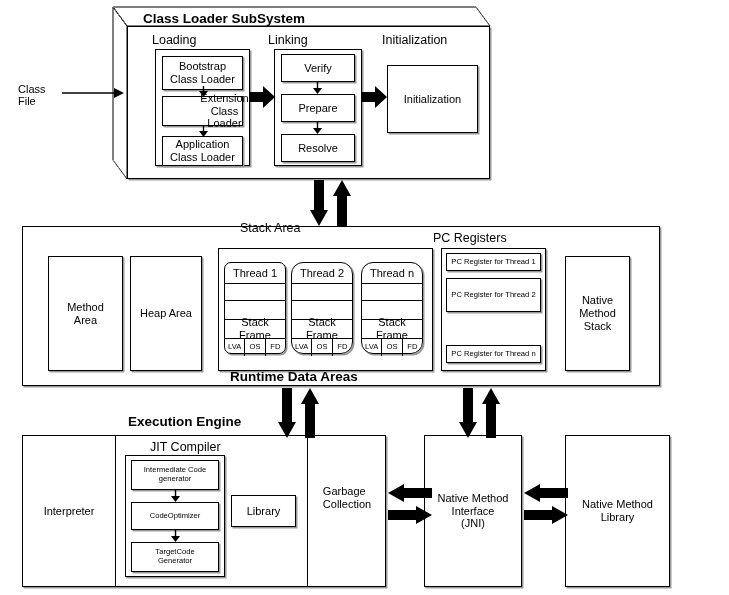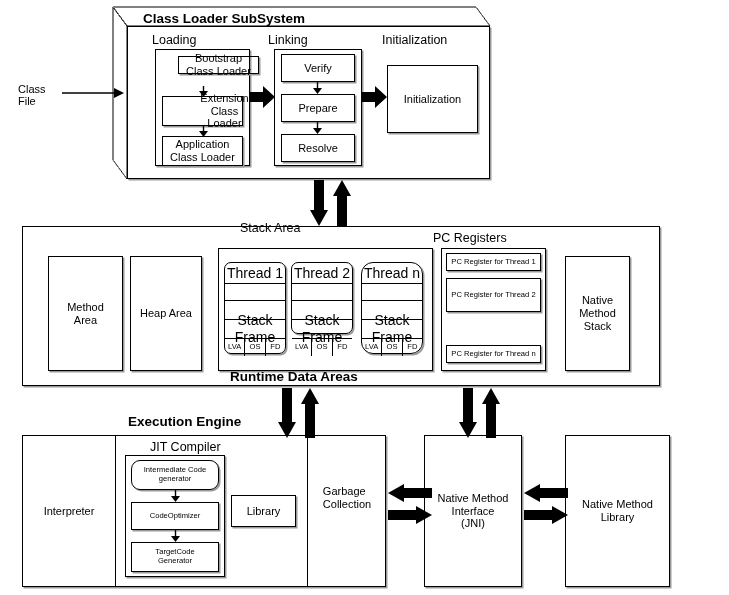--- a/index.html
+++ b/index.html
@@ -29,21 +29,21 @@
   #cl-3d{left:113px;top:7px;width:377px;height:172px;}
   #cl-3d .face{
     position:absolute;left:14px;top:19px;width:363px;height:153px;
     border:1px solid #000;box-shadow:1.5px 1.5px 0 0 #9a9a9a;box-sizing:border-box;
   }
   #cl-3d svg{position:absolute;left:0;top:0;overflow:visible;}
 
   .hdr{font-size:13.5px;font-weight:bold;}
   .sec-title{font-size:12.5px;}
   .small{font-size:11px;}
-  .tiny{font-size:14px;}
+  .tiny{font-size:11px;}
   .xtiny{font-size:7.6px;}
 
   
   .thin-arrow{position:absolute;}
 
   
   .bigarrow{position:absolute;overflow:visible;}
 
   .rnd{border-radius:7px;}
 </style>
@@ -70,21 +70,21 @@
   <div class="face"></div>
 </div>
 
 <div class="lbl hdr" style="left:143px;top:11px;width:320px;">Class Loader SubSystem</div>
 
 <div class="lbl sec-title" style="left:152px;top:33px;width:100px;">Loading</div>
 <div class="lbl sec-title" style="left:268px;top:33px;width:100px;">Linking</div>
 <div class="lbl sec-title" style="left:382px;top:33px;width:100px;">Initialization</div>
 
 <div class="box" style="left:155px;top:49px;width:95px;height:117px;"></div>
-<div class="box ctr small" style="left:178px;top:56px;width:81px;height:18px;">
+<div class="box ctr small" style="left:162px;top:56px;width:81px;height:34px;">
   <div>
     <div>Bootstrap</div>
     <div>Class Loader</div>
   </div>
 </div>
 <div class="box ctr small" style="left:162px;top:96px;width:81px;height:30px;padding-left:44px;">
   <div>
     <div>Extension</div>
     <div>Class Loader</div>
   </div>
@@ -162,21 +162,21 @@
   <div style="height:16px;border-bottom:1px solid #000;"></div>
   <div style="height:18px;border-bottom:1px solid #000;"></div>
   <div class="ctr tiny" style="height:18px;border-bottom:1px solid #000;">Stack Frame</div>
   <div style="display:flex;height:17px;">
     <div class="ctr xtiny" style="flex:1;border-right:1px solid #000;">LVA</div>
     <div class="ctr xtiny" style="flex:1;border-right:1px solid #000;">OS</div>
     <div class="ctr xtiny" style="flex:1;">FD</div>
   </div>
 </div>
 
-<div class="box rnd" style="left:291px;top:262px;width:62px;height:72px;">
+<div class="box rnd" style="left:291px;top:262px;width:62px;height:92px;border-radius:12px;">
   <div class="ctr tiny" style="height:20px;border-bottom:1px solid #000;">Thread 2</div>
   <div style="height:16px;border-bottom:1px solid #000;"></div>
   <div style="height:18px;border-bottom:1px solid #000;"></div>
   <div class="ctr tiny" style="height:18px;border-bottom:1px solid #000;">Stack Frame</div>
   <div style="display:flex;height:17px;">
     <div class="ctr xtiny" style="flex:1;border-right:1px solid #000;">LVA</div>
     <div class="ctr xtiny" style="flex:1;border-right:1px solid #000;">OS</div>
     <div class="ctr xtiny" style="flex:1;">FD</div>
   </div>
 </div>
@@ -234,21 +234,21 @@
 <div class="box" style="left:22px;top:435px;width:364px;height:152px;"></div>
 
 <div class="abs" style="left:115px;top:435px;width:1px;height:152px;background:#000;"></div>
 <div class="abs" style="left:307px;top:435px;width:1px;height:152px;background:#000;"></div>
 
 <div class="lbl ctr small" style="left:25px;top:503px;width:88px;height:16px;">Interpreter</div>
 
 <div class="lbl sec-title" style="left:150px;top:440px;width:130px;">JIT Compiler</div>
 
 <div class="box" style="left:125px;top:455px;width:100px;height:122px;"></div>
-<div class="box ctr xtiny" style="left:131px;top:460px;width:88px;height:30px;border-radius:9px;">
+<div class="box ctr xtiny" style="left:131px;top:460px;width:88px;height:30px;">
   <div>
     <div>Intermediate Code</div>
     <div>generator</div>
   </div>
 </div>
 <svg class="thin-arrow" style="left:170px;top:490px;" width="11" height="12">
   <line x1="5.5" y1="0" x2="5.5" y2="7" stroke="#000" stroke-width="1.4"></line>
   <polygon points="1,6 10,6 5.5,12" fill="#000"></polygon>
 </svg>
 <div class="box ctr xtiny" style="left:131px;top:502px;width:88px;height:28px;">

